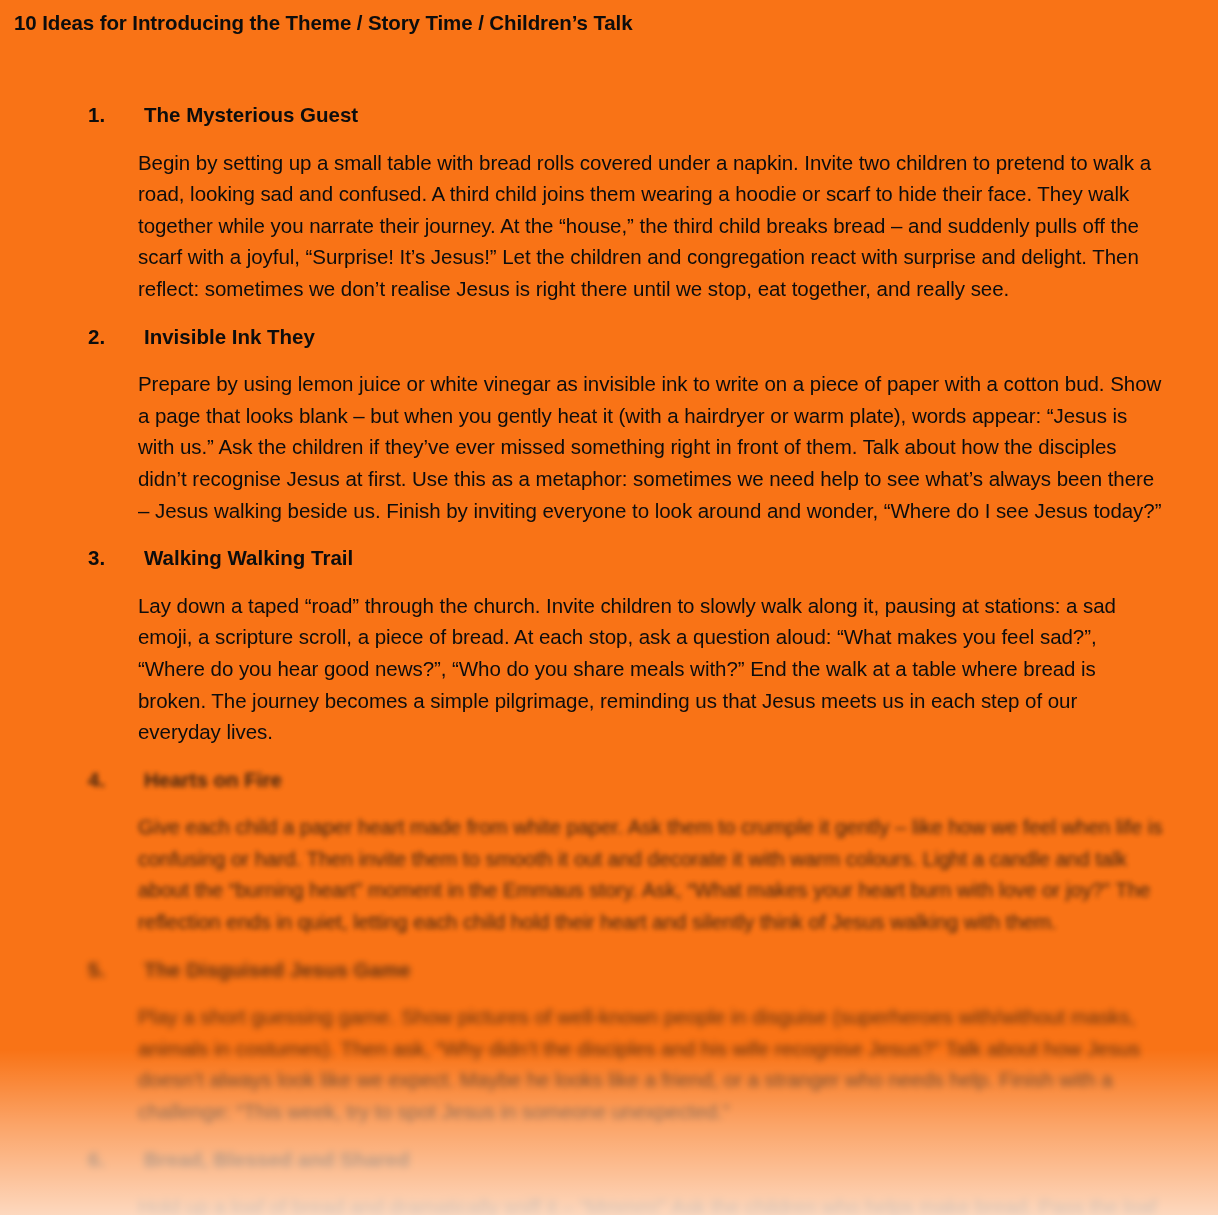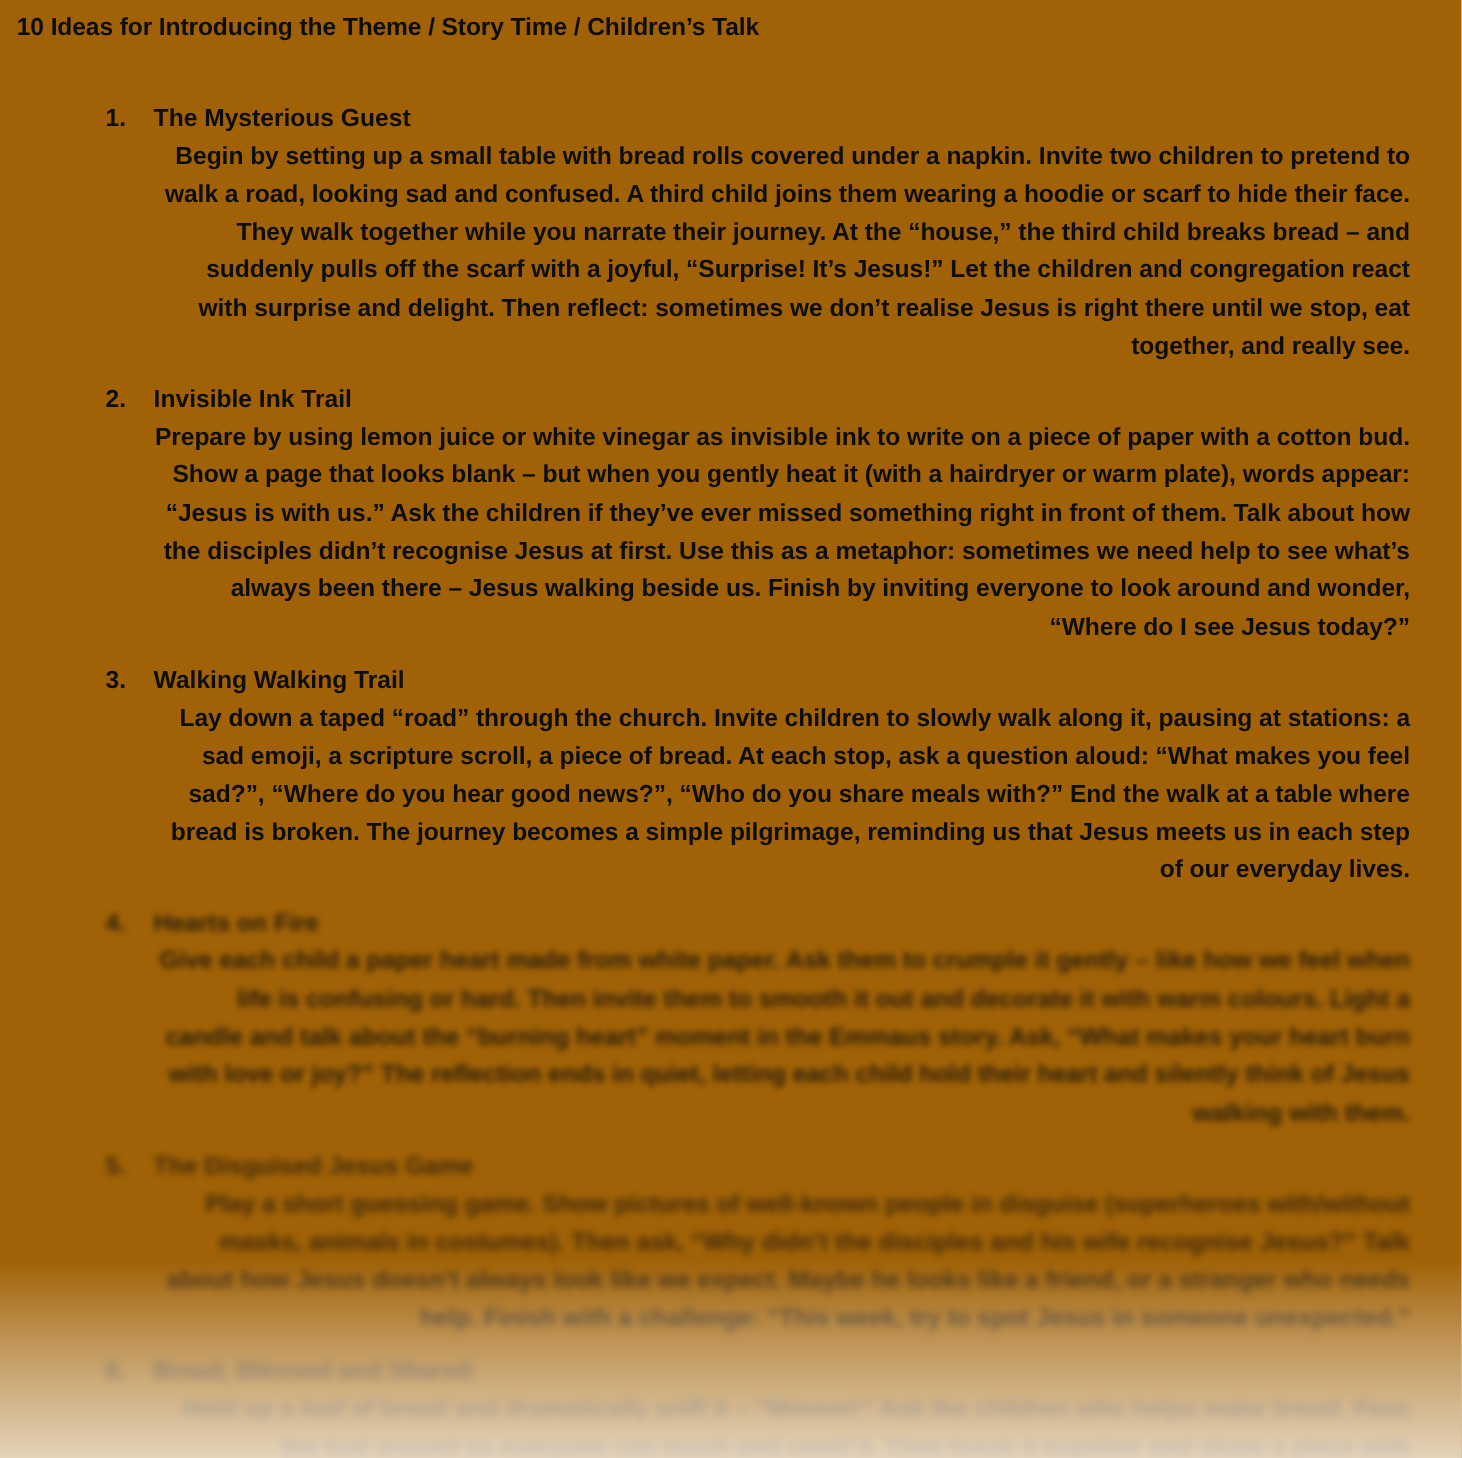--- a/index.html
+++ b/index.html
@@ -9,21 +9,21 @@
     background: #ffffff;
   }
   body {
     font-family: "Liberation Sans", sans-serif;
     color: #000000;
   }
   #page {
     position: relative;
     width: 1218px;
     height: 1215px;
-    background: #a16207;
+    background: #f97316;
     overflow: hidden;
     box-sizing: border-box;
   }
 
   
   .doc-title {
     position: absolute;
     left: 14px;
     top: 9px;
     width: 1120px;
@@ -56,29 +56,29 @@
     font-size: 20.5px;
     line-height: 31.6px;
     font-weight: bold;
     color: #0d0d0d;
   }
   .item-heading {
     font-size: 20.5px;
     line-height: 31.6px;
     font-weight: bold;
     color: #0d0d0d;
-    margin: 0;
+    margin: 16px;
   }
   .item-body {
     font-size: 20.5px;
     line-height: 31.6px;
-    font-weight: bold;
+    font-weight: normal;
     color: #0d0d0d;
-    margin: 0;
-    text-align: right;
+    margin: 10px;
+    text-align: left;
     letter-spacing: -0.05px;
   }
 
   
   .blur-1 { filter: blur(2.6px); opacity: 0.80; }
   .blur-2 { filter: blur(3.2px); opacity: 0.66; }
   .blur-3 { filter: blur(3.6px); opacity: 0.58; }
 
   .fade-mask {
     position: absolute;
@@ -103,21 +103,21 @@
   <div class="list">
 
     <div class="item">
       <div class="item-number">1.</div>
       <div class="item-heading">The Mysterious Guest</div>
       <div class="item-body">Begin by setting up a small table with bread rolls covered under a napkin. Invite two children to pretend to walk a road, looking sad and confused. A third child joins them wearing a hoodie or scarf to hide their face. They walk together while you narrate their journey. At the “house,” the third child breaks bread – and suddenly pulls off the scarf with a joyful, “Surprise! It’s Jesus!” Let the children and congregation react with surprise and delight. Then reflect: sometimes we don’t realise Jesus is right there until we stop, eat together, and really see.</div>
     </div>
 
     <div class="item">
       <div class="item-number">2.</div>
-      <div class="item-heading">Invisible Ink Trail</div>
+      <div class="item-heading">Invisible Ink They</div>
       <div class="item-body">Prepare by using lemon juice or white vinegar as invisible ink to write on a piece of paper with a cotton bud. Show a page that looks blank – but when you gently heat it (with a hairdryer or warm plate), words appear: “Jesus is with us.” Ask the children if they’ve ever missed something right in front of them. Talk about how the disciples didn’t recognise Jesus at first. Use this as a metaphor: sometimes we need help to see what’s always been there – Jesus walking beside us. Finish by inviting everyone to look around and wonder, “Where do I see Jesus today?”</div>
     </div>
 
     <div class="item">
       <div class="item-number">3.</div>
       <div class="item-heading">Walking Walking Trail</div>
       <div class="item-body">Lay down a taped “road” through the church. Invite children to slowly walk along it, pausing at stations: a sad emoji, a scripture scroll, a piece of bread. At each stop, ask a question aloud: “What makes you feel sad?”, “Where do you hear good news?”, “Who do you share meals with?” End the walk at a table where bread is broken. The journey becomes a simple pilgrimage, reminding us that Jesus meets us in each step of our everyday lives.</div>
     </div>
 
     <div class="item blur-1">

